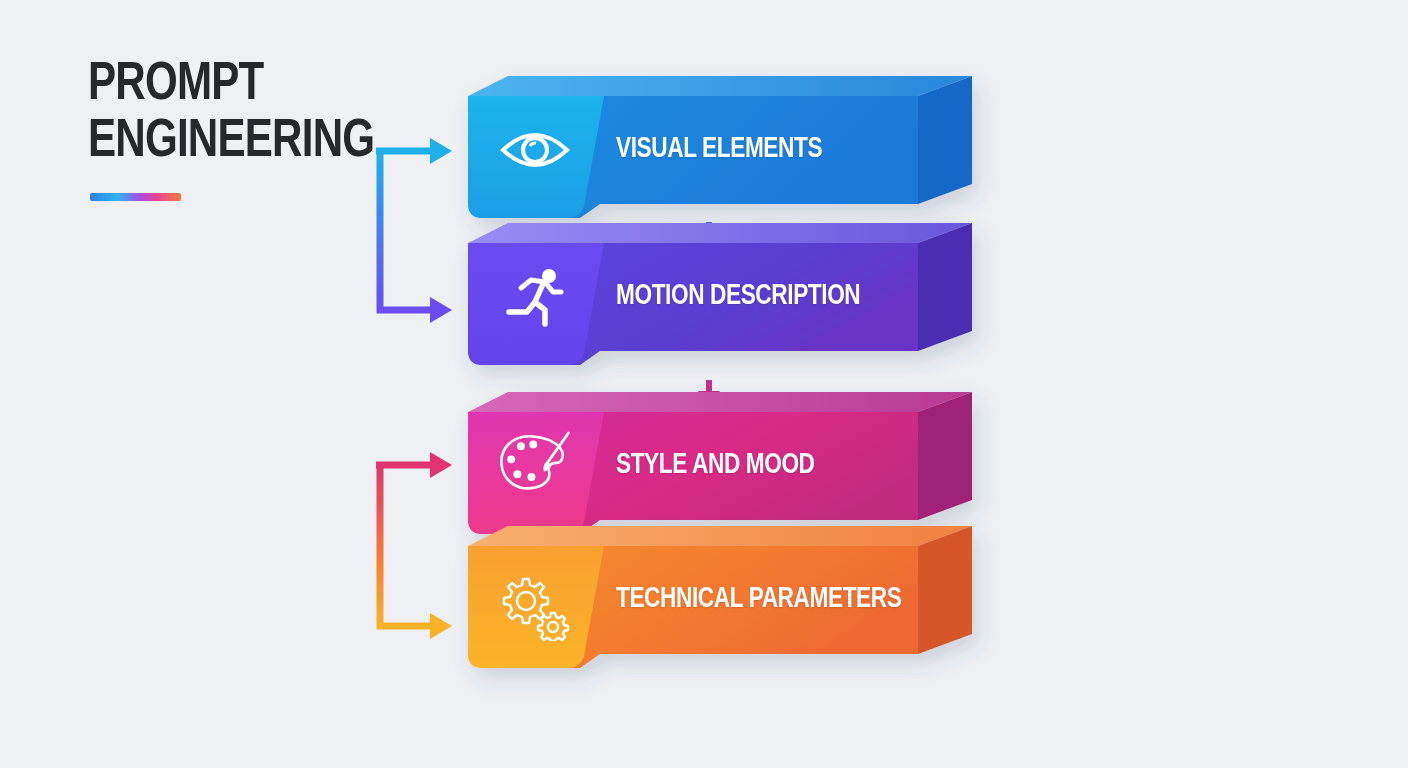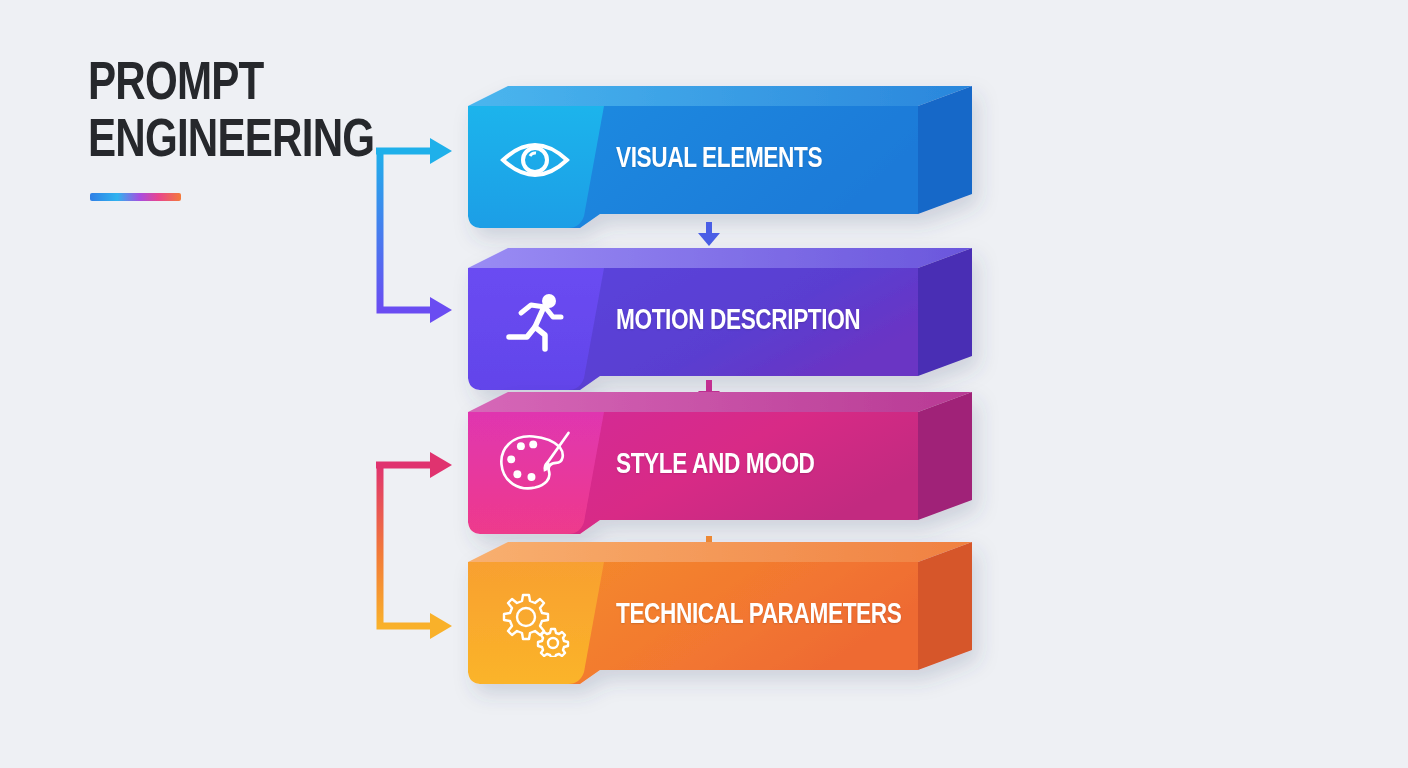--- a/index.html
+++ b/index.html
@@ -43,21 +43,21 @@
       <stop offset="0.55" stop-color="#f27a38"></stop>
       <stop offset="1" stop-color="#f9b12a"></stop>
     </linearGradient>
   </defs>
   <path d="M 10 17 L 10 178 L 62 178" fill="none" stroke="url(#cg2)" stroke-width="7"></path>
   <path d="M 6 17 L 62 17" stroke="#e0336f" stroke-width="7"></path>
   <polygon points="60,4 82,17 60,30" fill="#e0336f"></polygon>
   <polygon points="60,165 82,178 60,191" fill="#f9b12a"></polygon>
 </svg>
 
-<div class="block" style="top:84px;text-decoration:underline;">
+<div class="block" style="top:74px;text-decoration:underline;">
   <svg class="shape" width="506" height="146" viewBox="0 0 506 146">
     <defs>
       <linearGradient id="b1front" x1="0" y1="0" x2="1" y2="0.3">
           <stop offset="0" stop-color="#1e8ee2"></stop>
           <stop offset="1" stop-color="#1a7ad8"></stop>
         </linearGradient>
       <linearGradient id="b1top" x1="0" y1="0" x2="1" y2="0">
           <stop offset="0" stop-color="#4ab6ee"></stop>
           <stop offset="1" stop-color="#2a86dc"></stop>
         </linearGradient>
@@ -84,21 +84,21 @@
     </svg>
   </div>
   <div class="label">VISUAL ELEMENTS</div>
 </div>
 
 <svg class="down-arrow" style="left:698px;top:222px;" width="22" height="26" viewBox="0 0 22 26">
   <rect x="8" y="0" width="6" height="12" fill="#4a5ee6"></rect>
   <polygon points="0,11 22,11 11,24" fill="#4a5ee6"></polygon>
 </svg>
 
-<div class="block" style="top:246px;">
+<div class="block" style="top:221px;">
   <svg class="shape" width="506" height="146" viewBox="0 0 506 146">
     <defs>
       <linearGradient id="b2front" x1="0" y1="0" x2="1" y2="0.5">
           <stop offset="0" stop-color="#5a46e0"></stop>
           <stop offset="0.7" stop-color="#5a3ed0"></stop>
           <stop offset="1" stop-color="#6a34c4"></stop>
         </linearGradient>
       <linearGradient id="b2top" x1="0" y1="0" x2="1" y2="0">
           <stop offset="0" stop-color="#9a8cf4"></stop>
           <stop offset="1" stop-color="#6a56dc"></stop>
@@ -168,21 +168,21 @@
     </svg>
   </div>
   <div class="label">STYLE AND MOOD</div>
 </div>
 
 <svg class="down-arrow" style="left:698px;top:536px;" width="22" height="26" viewBox="0 0 22 26">
   <rect x="8" y="0" width="6" height="12" fill="#f08a34"></rect>
   <polygon points="0,11 22,11 11,24" fill="#f08a34"></polygon>
 </svg>
 
-<div class="block" style="top:540px;">
+<div class="block" style="top:524px;">
   <svg class="shape" width="506" height="146" viewBox="0 0 506 146">
     <defs>
       <linearGradient id="b4front" x1="0" y1="0" x2="1" y2="0.4">
           <stop offset="0" stop-color="#f5902a"></stop>
           <stop offset="0.7" stop-color="#f27630"></stop>
           <stop offset="1" stop-color="#ee6a30"></stop>
         </linearGradient>
       <linearGradient id="b4top" x1="0" y1="0" x2="1" y2="0">
           <stop offset="0" stop-color="#f8b070"></stop>
           <stop offset="1" stop-color="#f08040"></stop>

